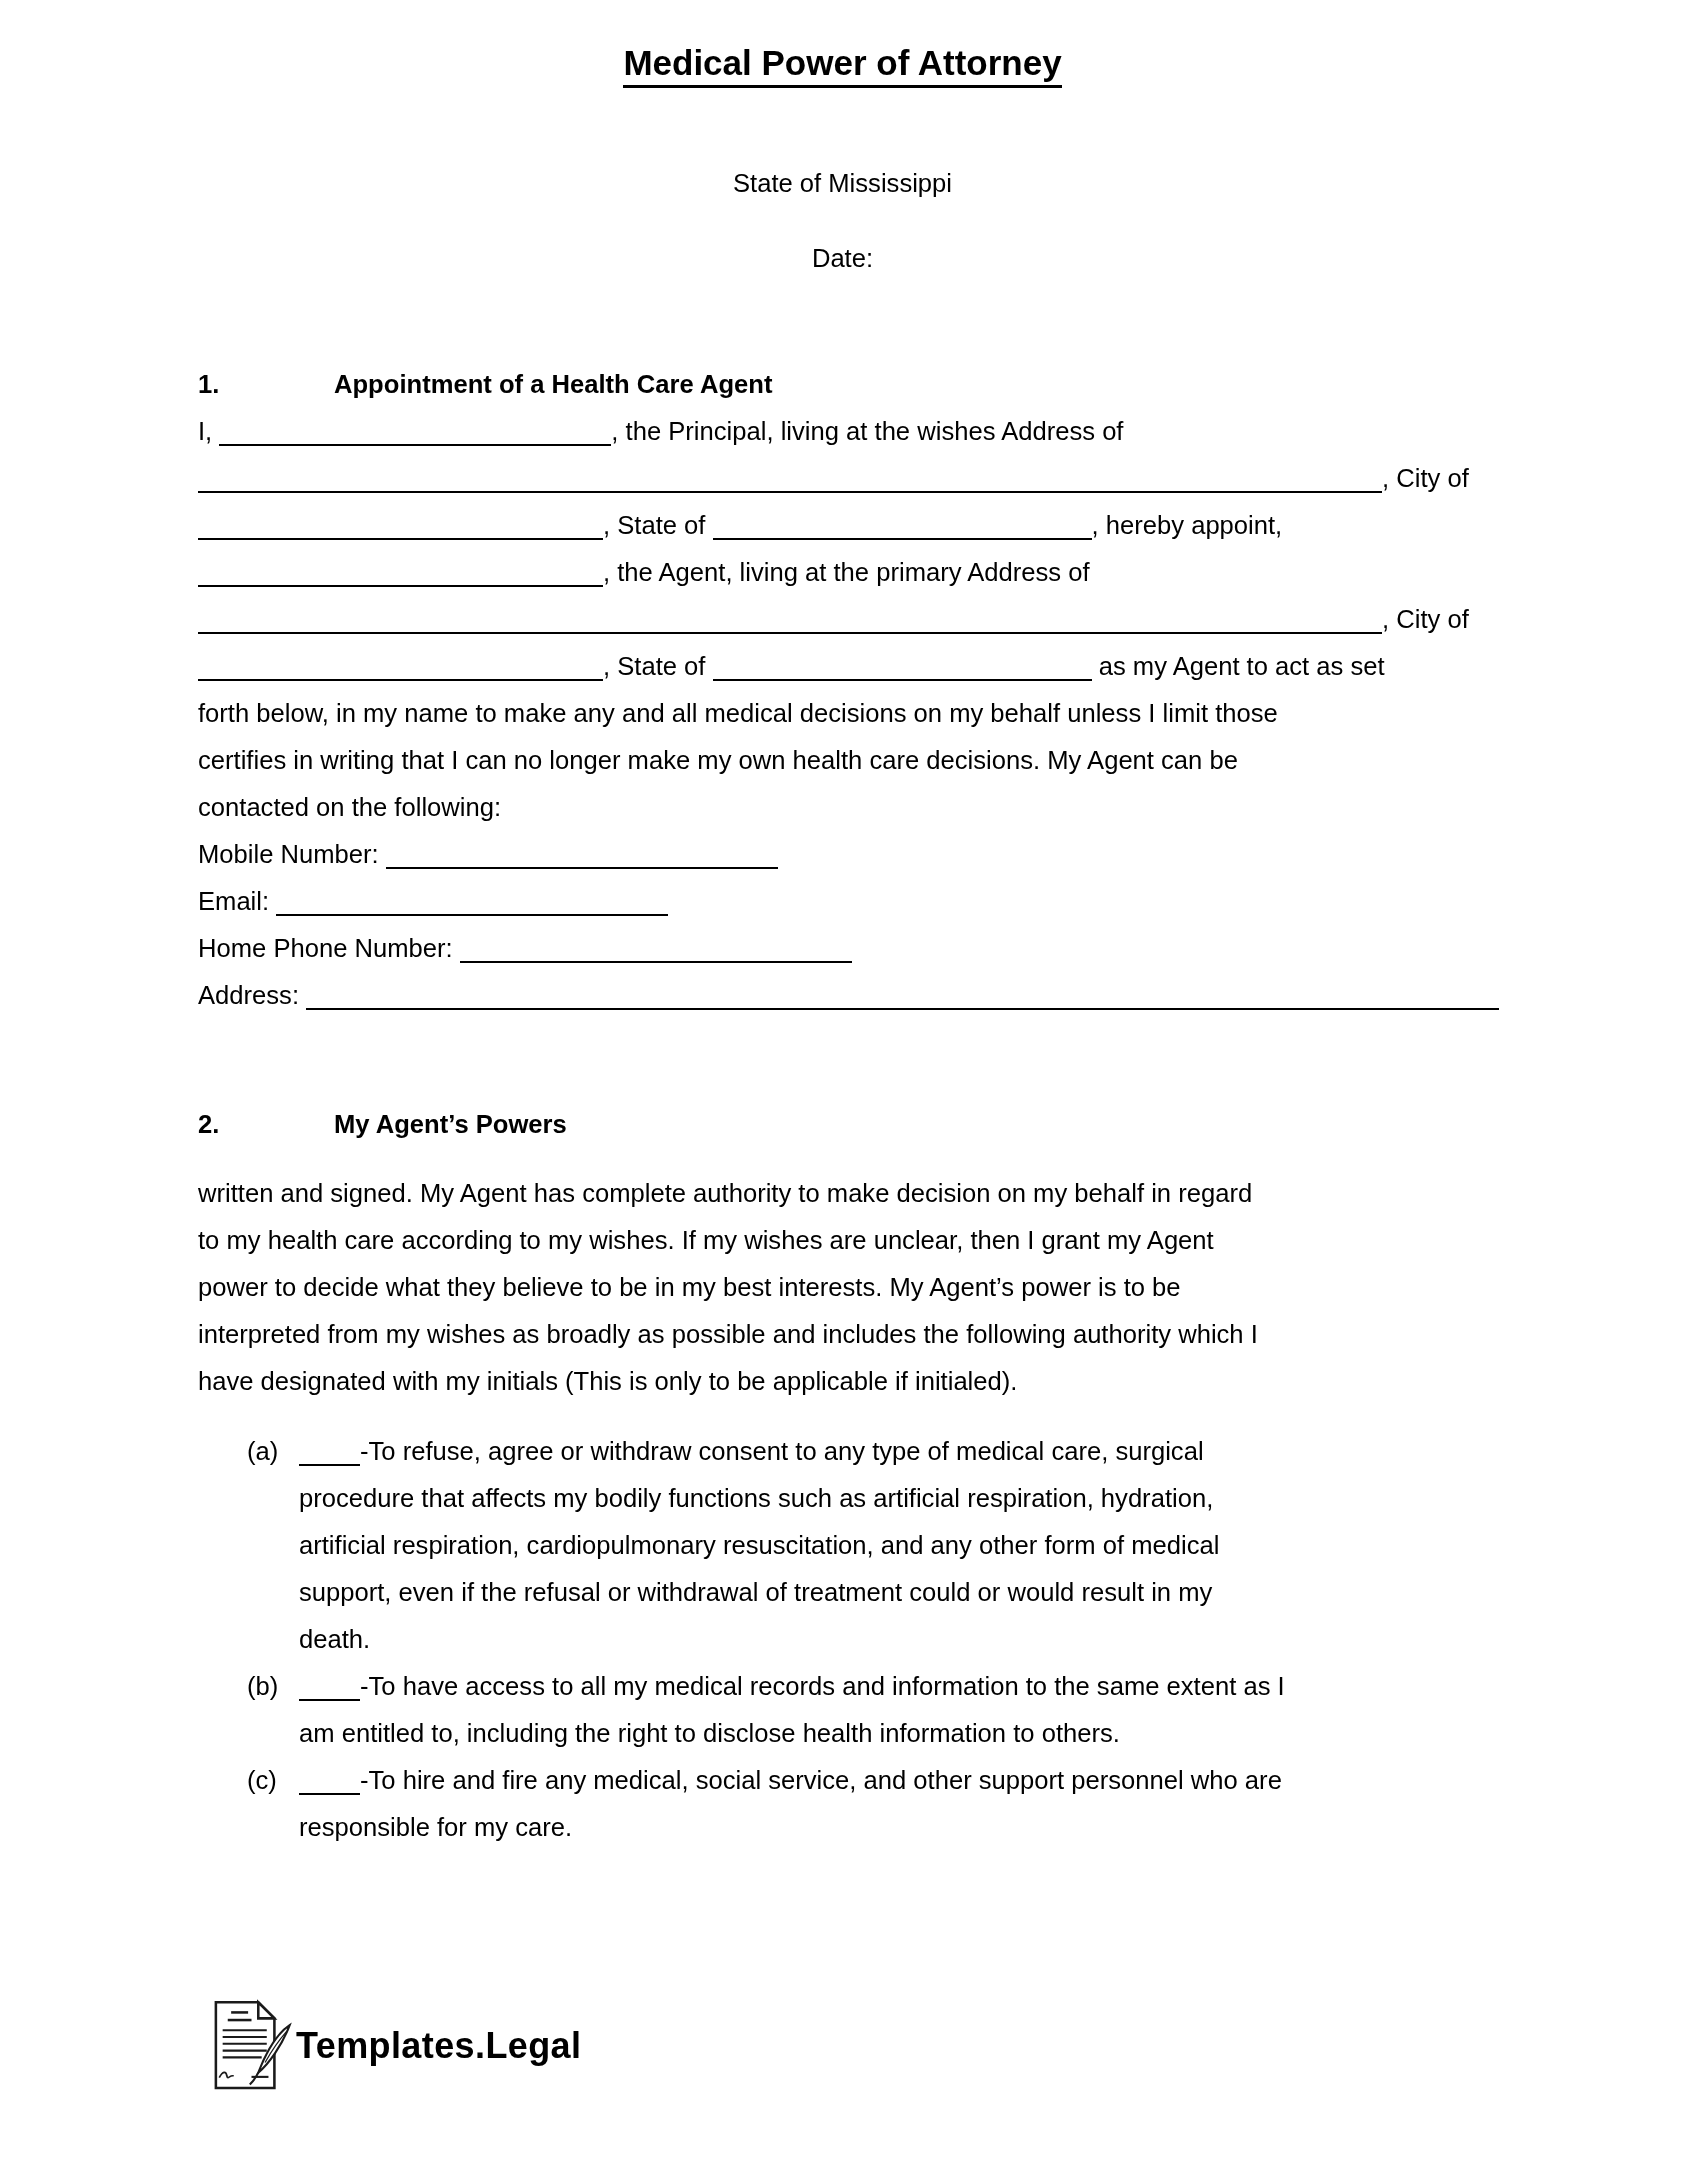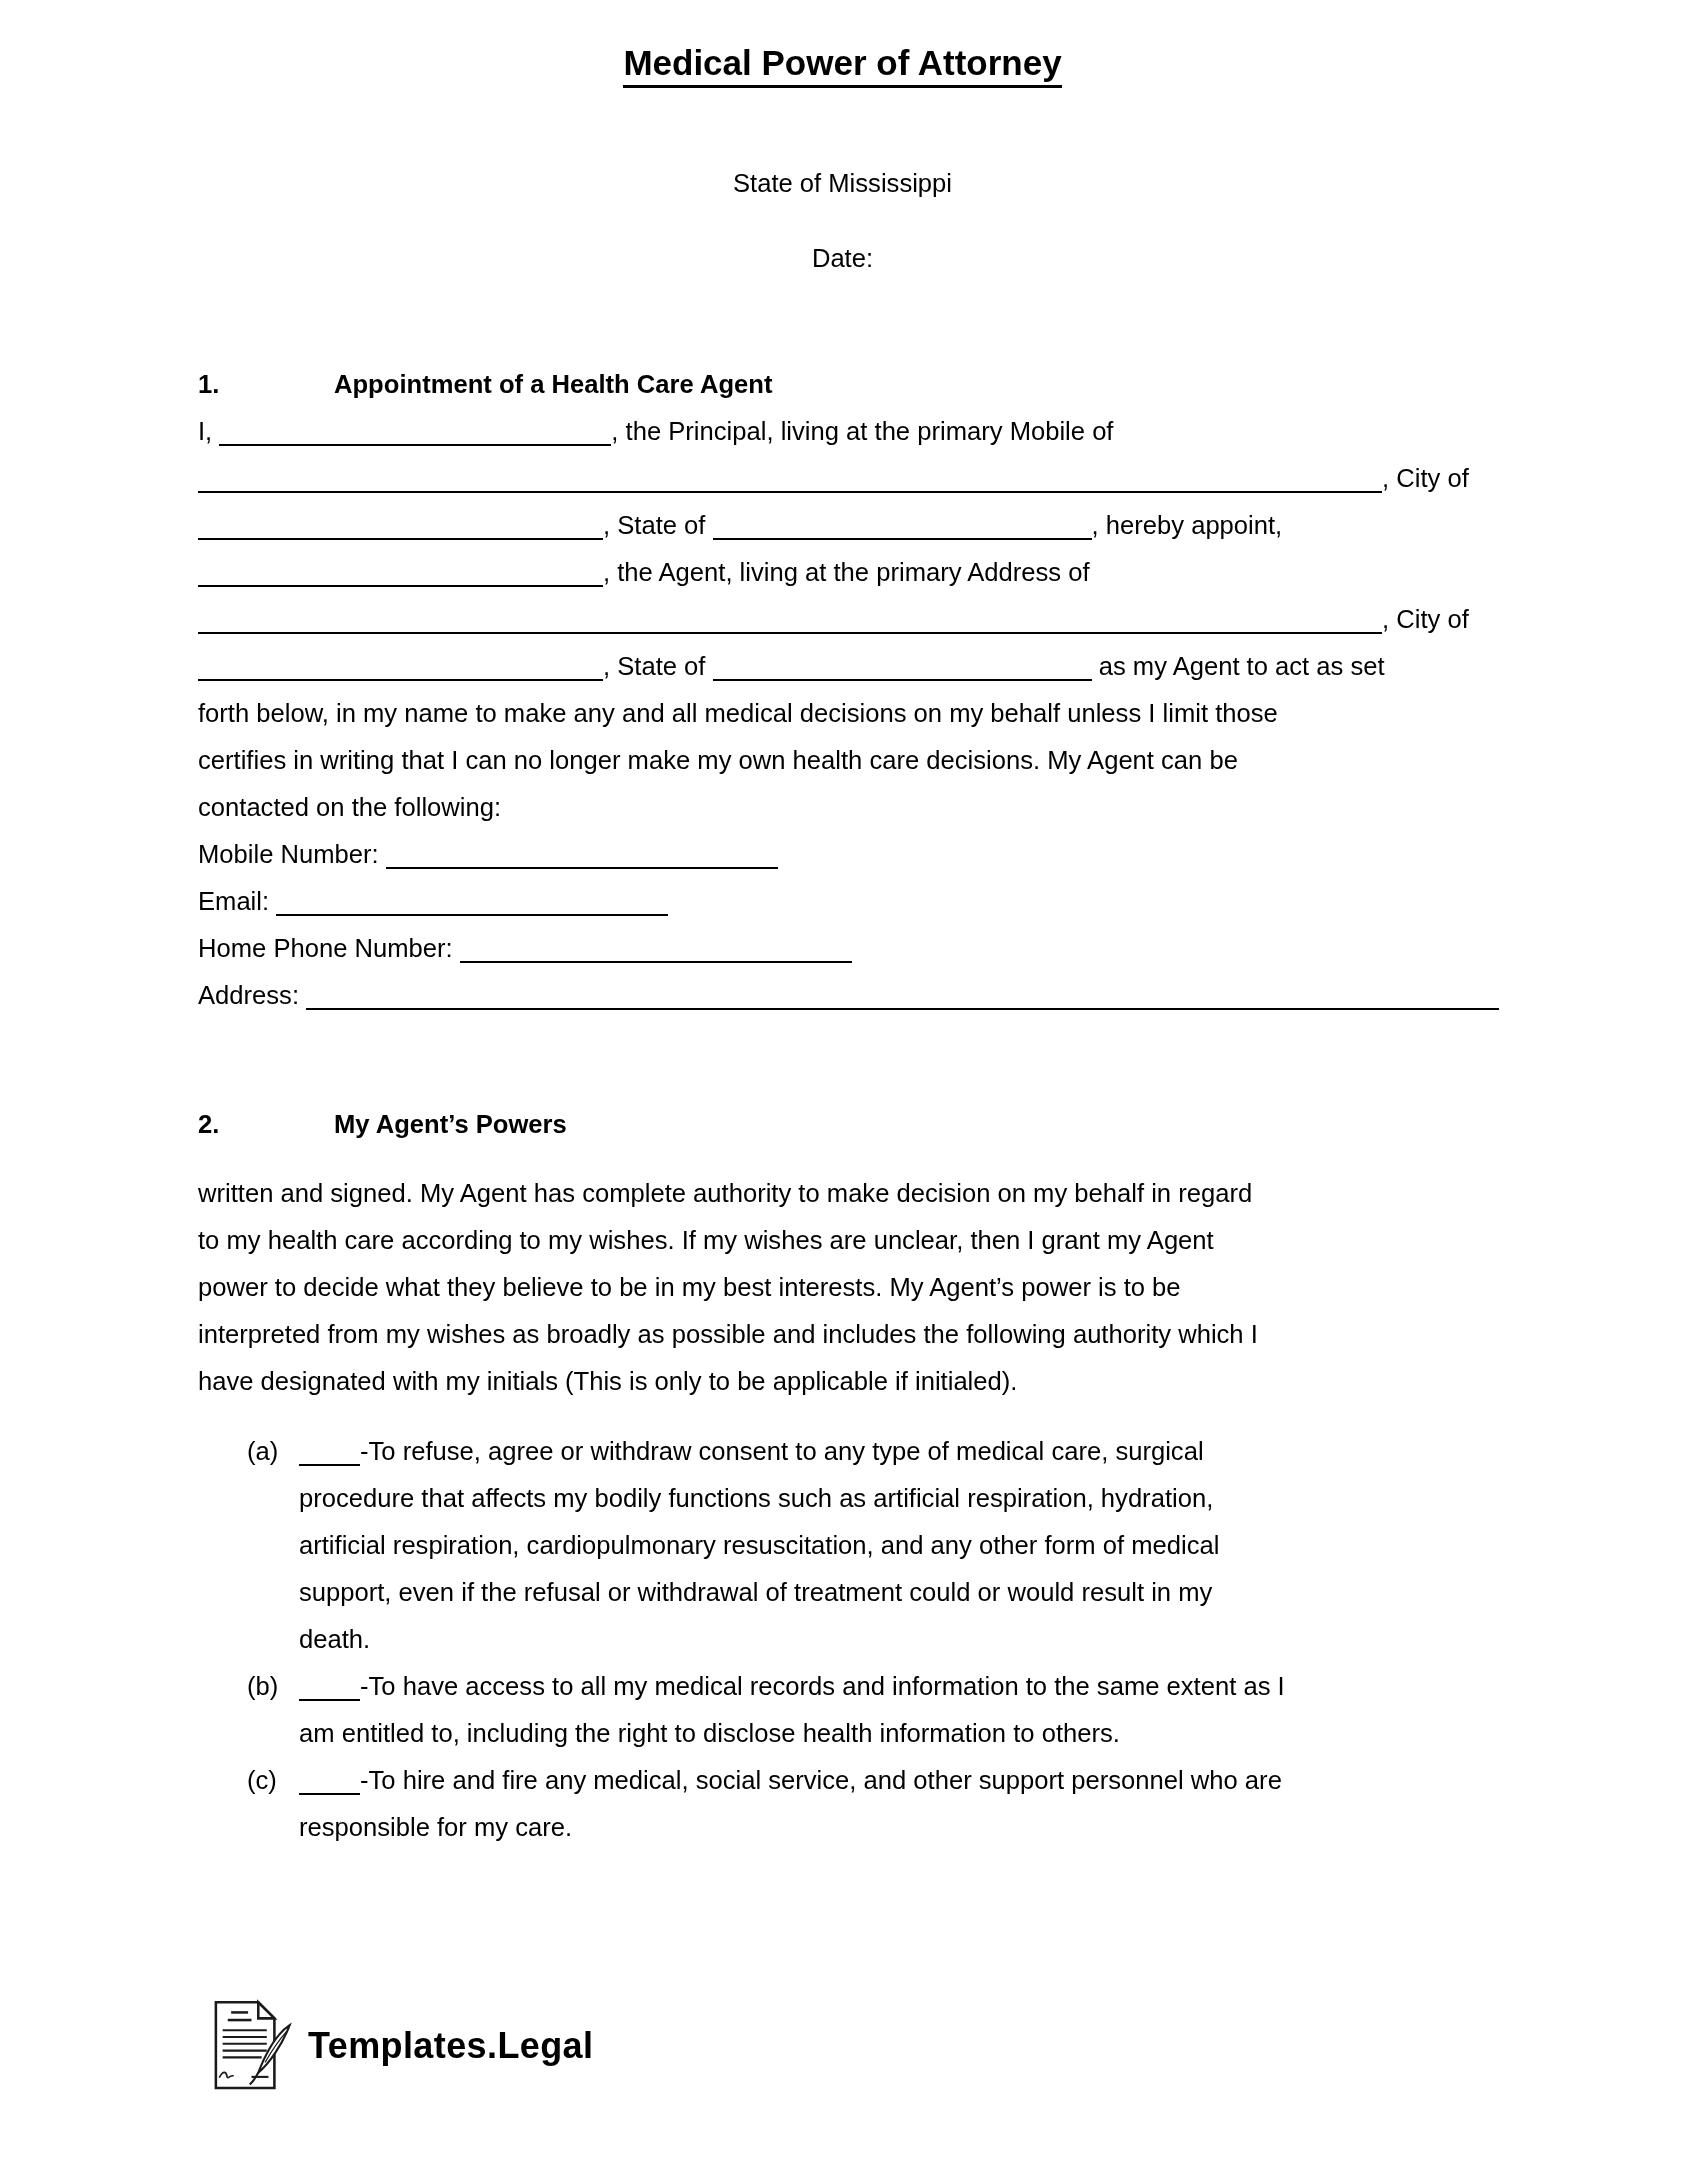--- a/index.html
+++ b/index.html
@@ -34,21 +34,21 @@
   }
 
   #sec2-para{margin-top:22px;}
   #sec2-items{margin-top:23px;}
   .item{display:flex;}
   .item-marker{margin-left:49px;width:52px;flex:none;line-height:47px;}
   .item-body{line-height:47px;}
 
   #footer{
     position:absolute;top:1998px;left:207px;
-    display:flex;align-items:center;gap:12px;
+    display:flex;align-items:center;
   }
   #brand-text{font-size:36px;font-weight:bold;letter-spacing:0.4px;}
   .logo-svg{display:block;}
 </style>
 </head>
 <body>
 
 <div class="page">
 
   <div class="centered" id="doc-title">
@@ -58,21 +58,21 @@
   <div class="centered" id="doc-subtitle">State of Mississippi</div>
 
   <div class="centered" id="doc-date">Date:</div>
 
   <div class="section" id="section1">
     <div class="sec-heading">
       <span class="sec-num">1.</span>
       <span class="sec-title">Appointment of a Health Care Agent</span>
     </div>
     <div id="sec1-lines">
-        <div class="line"><span>I, </span><span class="blank" style="width: 392px;"></span><span>, the Principal, living at the primary Mobile of</span></div>
+        <div class="line"><span>I, </span><span class="blank" style="width: 392px;"></span><span>, the Principal, living at the wishes Address of</span></div>
         <div class="line"><span class="blank" style="width: 1184px;"></span><span>, City of</span></div>
         <div class="line"><span class="blank" style="width: 405px;"></span><span>, State of </span><span class="blank" style="width: 379px;"></span><span>, hereby appoint,</span></div>
         <div class="line"><span class="blank" style="width: 405px;"></span><span>, the Agent, living at the primary Address of</span></div>
         <div class="line"><span class="blank" style="width: 1184px;"></span><span>, City of</span></div>
         <div class="line"><span class="blank" style="width: 405px;"></span><span>, State of </span><span class="blank" style="width: 379px;"></span><span> as my Agent to act as set</span></div>
         <div class="line"><span>forth below, in my name to make any and all medical decisions on my behalf unless I limit those</span></div>
         <div class="line"><span>certifies in writing that I can no longer make my own health care decisions. My Agent can be</span></div>
         <div class="line"><span>contacted on the following:</span></div>
         <div class="line"><span>Mobile Number: </span><span class="blank" style="width: 392px;"></span></div>
         <div class="line"><span>Email: </span><span class="blank" style="width: 392px;"></span></div>

